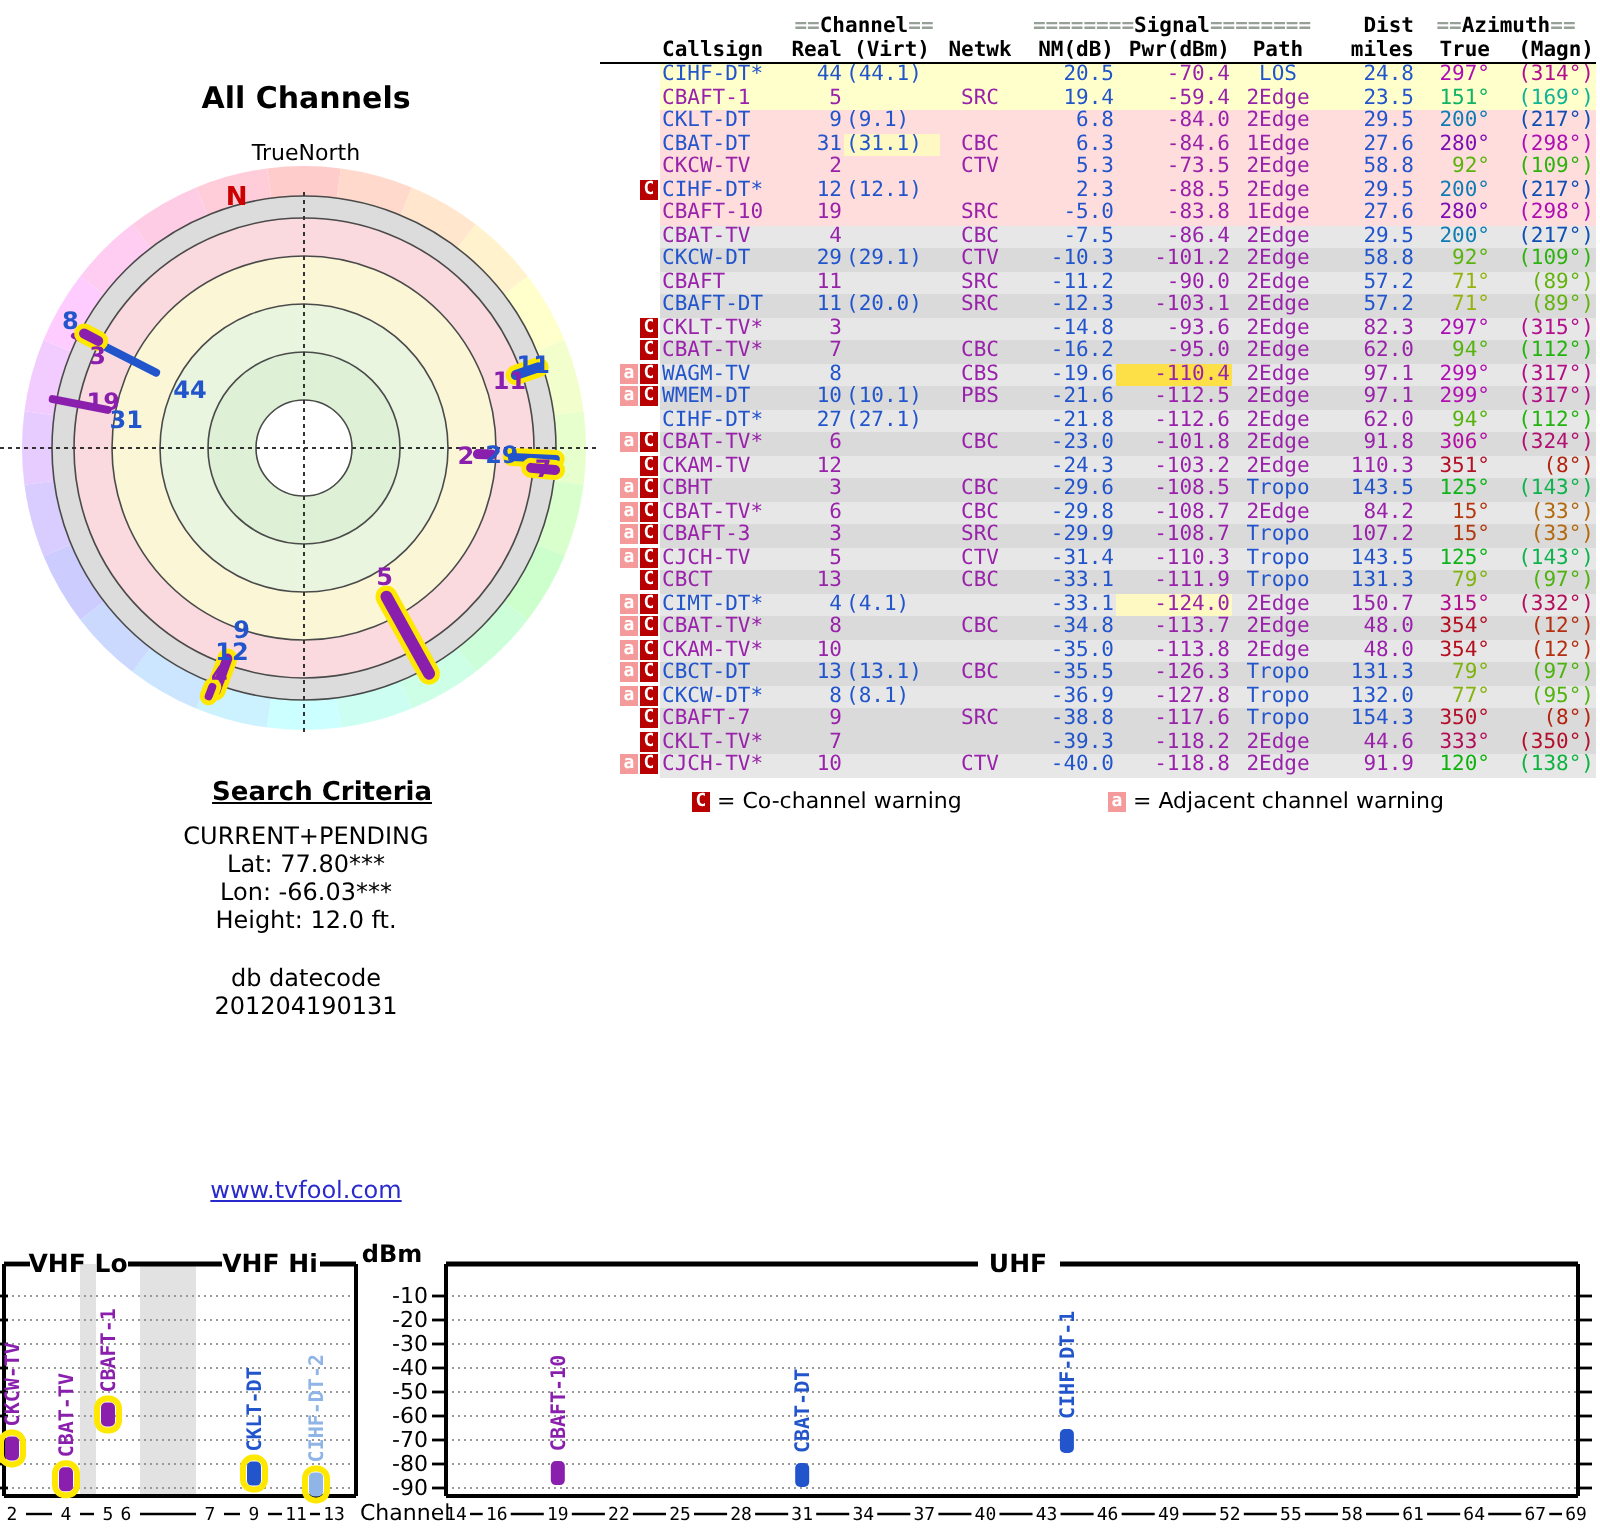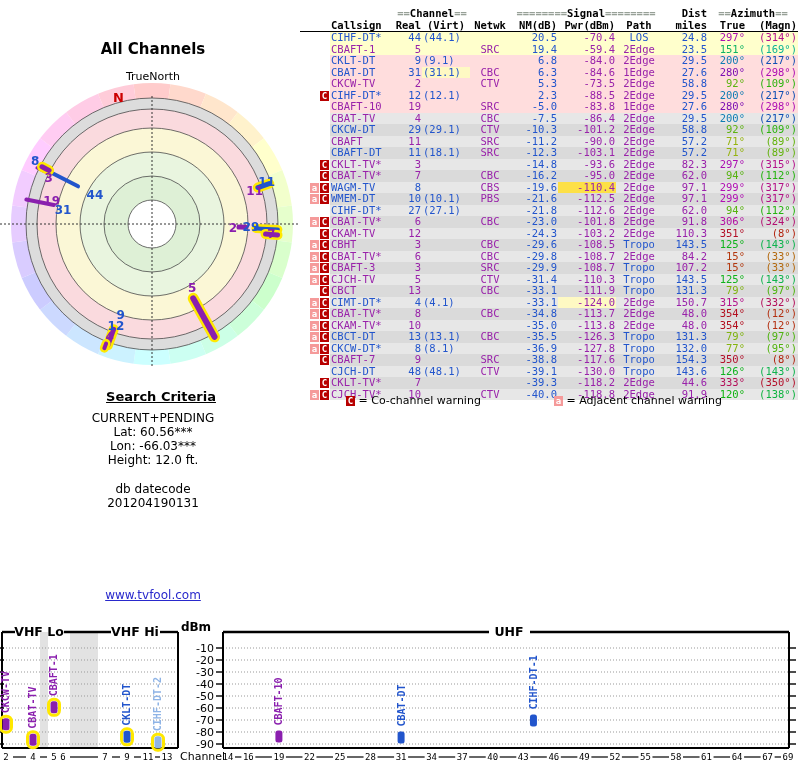--- a/index.html
+++ b/index.html
@@ -114,21 +114,21 @@
       <text x="271.54336377100947" y="158.45868912971898" fill="#8a1fae" font-size="12" font-weight="bold" text-anchor="middle">7</text>
       <text x="192.27386408172356" y="212.45165530788836" fill="#8a1fae" font-size="12" font-weight="bold" text-anchor="middle">5</text>
       <text x="120.74545717211295" y="238.7697832575344" fill="#2255cc" font-size="12" font-weight="bold" text-anchor="middle">9</text>
       <text x="115.94885920275279" y="249.8052810379553" fill="#2255cc" font-size="12" font-weight="bold" text-anchor="middle">12</text>
       <text x="109.62490686760447" y="261.33733489905615" fill="#8a1fae" font-size="12" font-weight="bold" text-anchor="middle">4</text>
     </svg>
 
   <div id="search-block">
     <div id="search-title">Search Criteria</div>
     <div>CURRENT+PENDING</div>
-    <div>Lat: 60.56***</div>
+    <div>Lat: 77.80***</div>
     <div>Lon: -66.03***</div>
     <div>Height: 12.0 ft.</div>
   </div>
   <div id="datecode-block">
     <div>db datecode</div>
     <div>201204190131</div>
   </div>
   <div id="site-link">
     <a>www.tvfool.com</a>
   </div>
@@ -287,21 +287,21 @@
             <td class="pwr" style="background: rgb(231, 231, 231); color: rgb(153, 34, 170);">-90.0</td>
             <td class="path" style="background: rgb(231, 231, 231); color: rgb(153, 34, 170);">2Edge</td>
             <td class="mi" style="background: rgb(231, 231, 231); color: rgb(34, 85, 204);">57.2</td>
             <td class="taz" style="background: rgb(231, 231, 231); color: rgb(149, 179, 15);">71°</td>
             <td class="maz" style="background: rgb(231, 231, 231); color: rgb(100, 179, 15);">(89°)</td>
           </tr>
           <tr>
             <td class="warn"></td>
             <td class="cs" style="background: rgb(218, 218, 218); color: rgb(34, 85, 204);">CBAFT-DT</td>
             <td class="real" style="background: rgb(218, 218, 218); color: rgb(34, 85, 204);">11</td>
-            <td class="virt" style="background: rgb(218, 218, 218); color: rgb(34, 85, 204);">(18.1)</td>
+            <td class="virt" style="background: rgb(218, 218, 218); color: rgb(34, 85, 204);">(20.0)</td>
             <td class="net" style="background: rgb(218, 218, 218); color: rgb(153, 34, 170);">SRC</td>
             <td class="nm nmshade" style="background: rgb(218, 218, 218); color: rgb(34, 85, 204);">-12.3</td>
             <td class="pwr" style="background: rgb(218, 218, 218); color: rgb(153, 34, 170);">-103.1</td>
             <td class="path" style="background: rgb(218, 218, 218); color: rgb(153, 34, 170);">2Edge</td>
             <td class="mi" style="background: rgb(218, 218, 218); color: rgb(34, 85, 204);">57.2</td>
             <td class="taz" style="background: rgb(218, 218, 218); color: rgb(149, 179, 15);">71°</td>
             <td class="maz" style="background: rgb(218, 218, 218); color: rgb(100, 179, 15);">(89°)</td>
           </tr>
           <tr>
             <td class="warn"><span class="badge c">C</span></td>
@@ -529,33 +529,20 @@
             <td class="cs" style="background: rgb(218, 218, 218); color: rgb(153, 34, 170);">CBAFT-7</td>
             <td class="real" style="background: rgb(218, 218, 218); color: rgb(153, 34, 170);">9</td>
             <td class="virt" style="background: rgb(218, 218, 218); color: rgb(153, 34, 170);"></td>
             <td class="net" style="background: rgb(218, 218, 218); color: rgb(153, 34, 170);">SRC</td>
             <td class="nm nmshade" style="background: rgb(218, 218, 218); color: rgb(34, 85, 204);">-38.8</td>
             <td class="pwr" style="background: rgb(218, 218, 218); color: rgb(153, 34, 170);">-117.6</td>
             <td class="path" style="background: rgb(218, 218, 218); color: rgb(34, 85, 204);">Tropo</td>
             <td class="mi" style="background: rgb(218, 218, 218); color: rgb(34, 85, 204);">154.3</td>
             <td class="taz" style="background: rgb(218, 218, 218); color: rgb(179, 15, 42);">350°</td>
             <td class="maz" style="background: rgb(218, 218, 218); color: rgb(179, 36, 15);">(8°)</td>
-          </tr>
-          <tr>
-            <td class="warn"></td>
-            <td class="cs" style="background: rgb(231, 231, 231); color: rgb(34, 85, 204);">CJCH-DT</td>
-            <td class="real" style="background: rgb(231, 231, 231); color: rgb(34, 85, 204);">48</td>
-            <td class="virt" style="background: rgb(231, 231, 231); color: rgb(34, 85, 204);">(48.1)</td>
-            <td class="net" style="background: rgb(231, 231, 231); color: rgb(153, 34, 170);">CTV</td>
-            <td class="nm nmshade" style="background: rgb(231, 231, 231); color: rgb(34, 85, 204);">-39.1</td>
-            <td class="pwr" style="background: rgb(231, 231, 231); color: rgb(153, 34, 170);">-130.0</td>
-            <td class="path" style="background: rgb(231, 231, 231); color: rgb(34, 85, 204);">Tropo</td>
-            <td class="mi" style="background: rgb(231, 231, 231); color: rgb(34, 85, 204);">143.6</td>
-            <td class="taz" style="background: rgb(231, 231, 231); color: rgb(15, 179, 31);">126°</td>
-            <td class="maz" style="background: rgb(231, 231, 231); color: rgb(15, 179, 78);">(143°)</td>
           </tr>
           <tr>
             <td class="warn"><span class="badge c">C</span></td>
             <td class="cs" style="background: rgb(218, 218, 218); color: rgb(153, 34, 170);">CKLT-TV*</td>
             <td class="real" style="background: rgb(218, 218, 218); color: rgb(153, 34, 170);">7</td>
             <td class="virt" style="background: rgb(218, 218, 218); color: rgb(153, 34, 170);"></td>
             <td class="net" style="background: rgb(218, 218, 218); color: rgb(153, 34, 170);"></td>
             <td class="nm nmshade" style="background: rgb(218, 218, 218); color: rgb(34, 85, 204);">-39.3</td>
             <td class="pwr" style="background: rgb(218, 218, 218); color: rgb(153, 34, 170);">-118.2</td>
             <td class="path" style="background: rgb(218, 218, 218); color: rgb(153, 34, 170);">2Edge</td>

